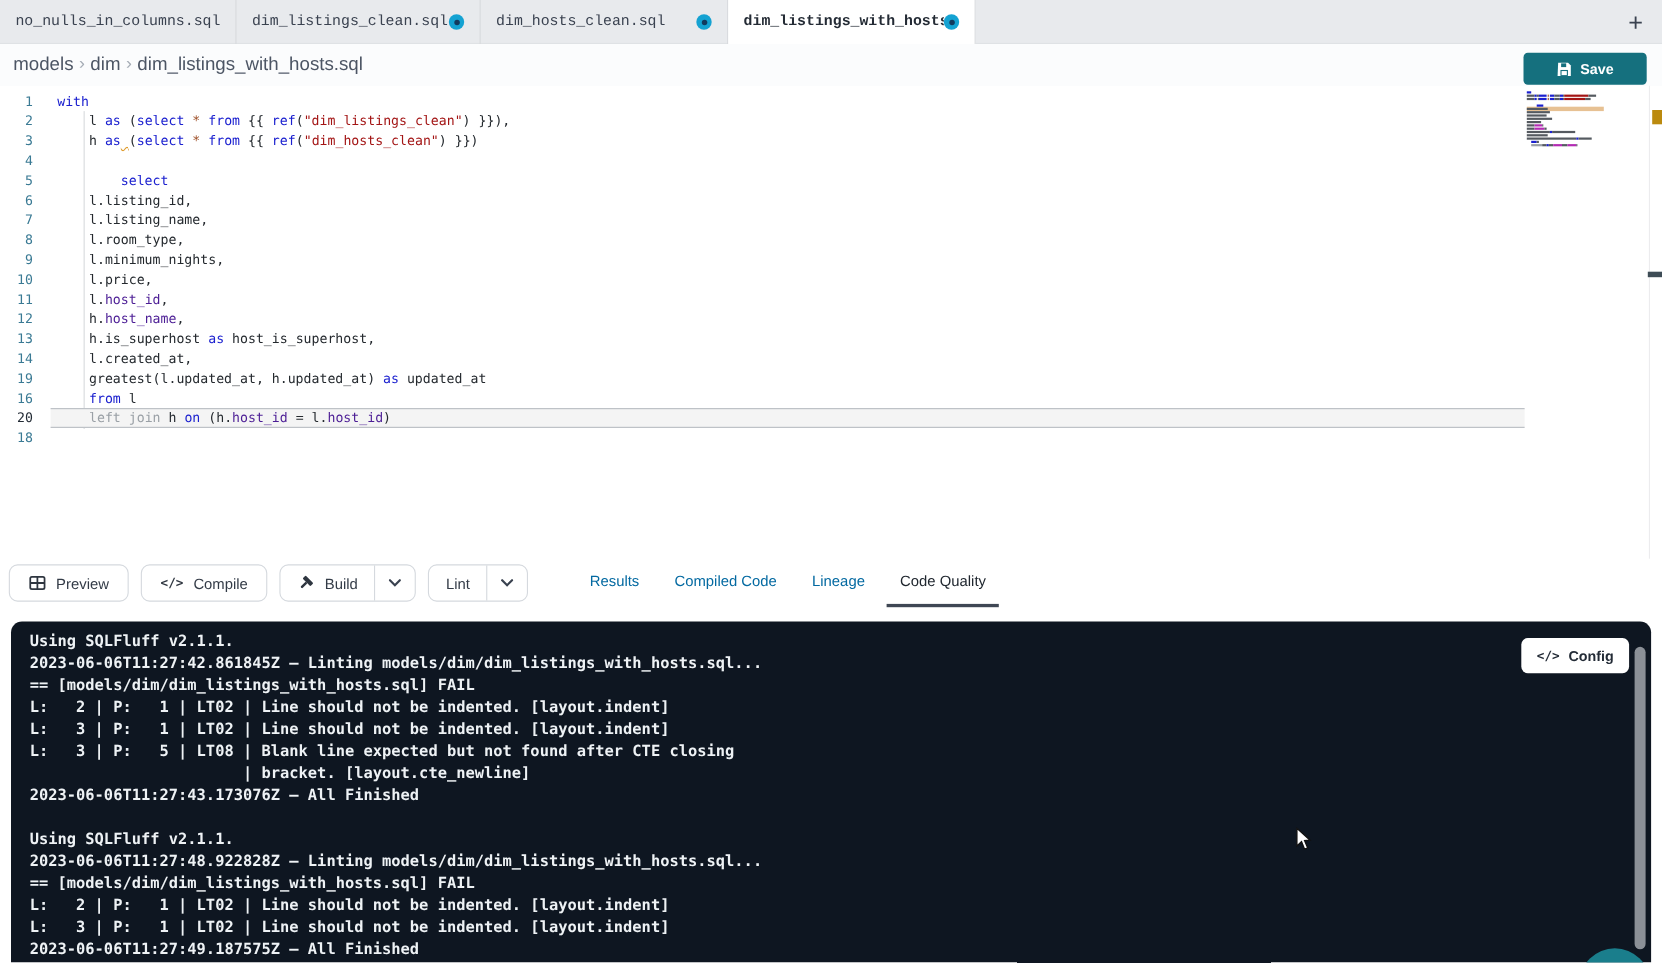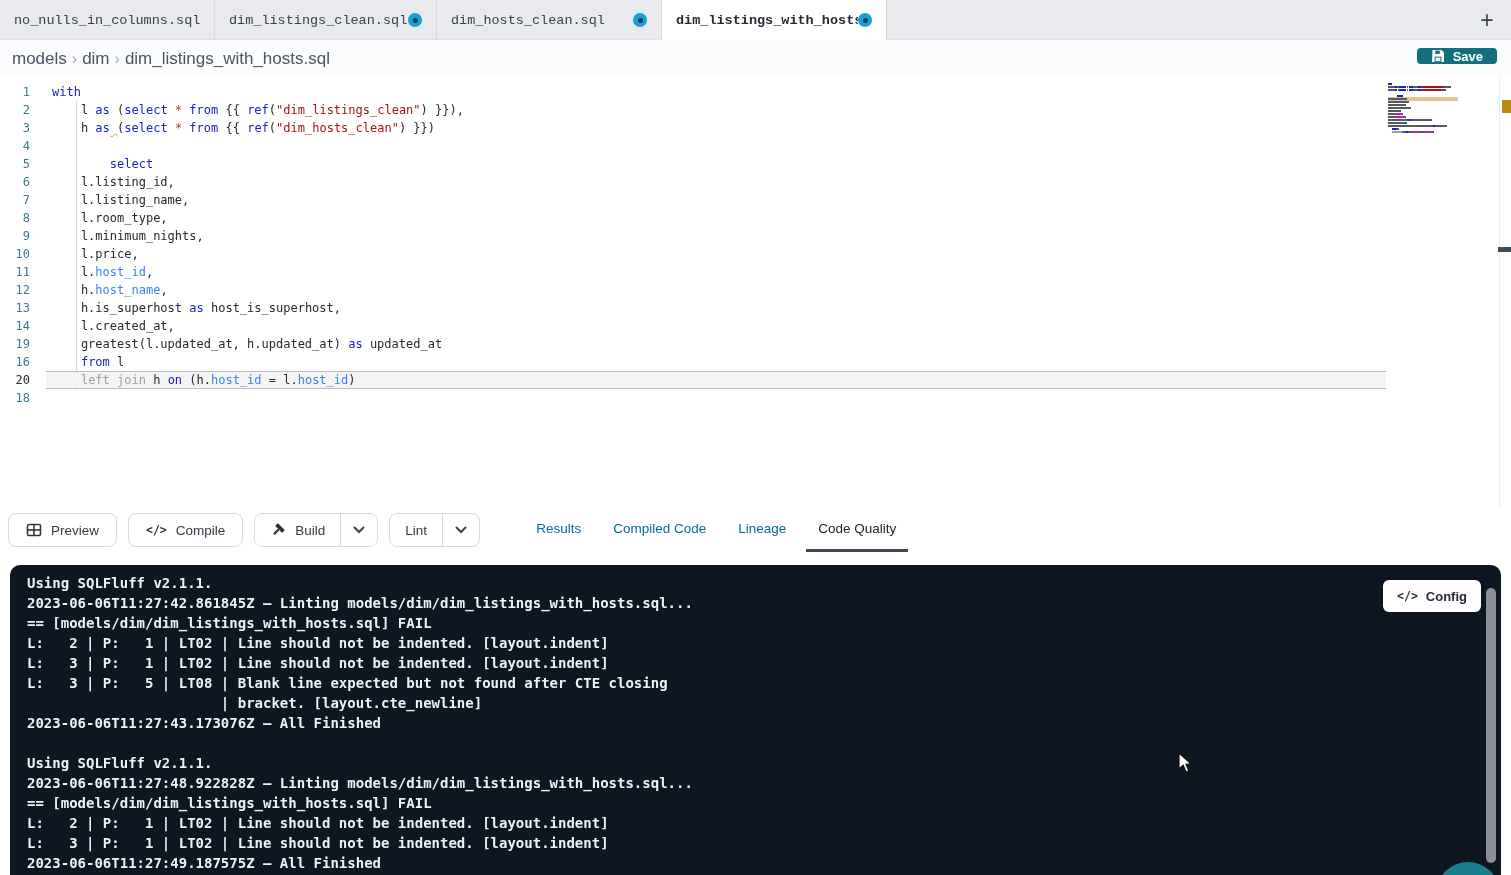--- a/index.html
+++ b/index.html
@@ -21,41 +21,41 @@
   .dot::after { content:''; position:absolute; left:4.5px; top:4.5px; width:5px; height:5px;
     border-radius:50%; background:#123a5e; }
   .plus-btn { position:absolute; right:8px; top:4px; width:32px; height:32px; font-size:23px;
     color:#3a4250; display:flex; align-items:center; justify-content:center; cursor:pointer; }
 
   
   .breadcrumb-bar { position:absolute; top:40px; left:0; right:0; height:38px;
     background:#fbfcfd; display:flex; align-items:center; padding-left:10px; }
   .crumb { font-size:17px; color:#4c5564; margin:0 2px; cursor:pointer; }
   .crumb-sep { color:#a6adb6; font-size:16px; margin:0 3px; line-height:1; }
-  .save-btn { position:absolute; top:48px; right:14px; height:16px; padding:0 14px;
+  .save-btn { position:absolute; top:48px; right:14px; height:29px; padding:0 30px;
     background:#15707e; color:#fff; border-radius:4px; display:flex; align-items:center;
     gap:8px; font-size:13px; font-weight:600; cursor:pointer; border:none; }
 
   
   .editor { position:absolute; top:78px; left:0; width:1511px; height:430px; background:#fff;
     font-family:"DejaVu Sans Mono", monospace; font-size:12px; }
   #editor-lines { position:absolute; top:5px; left:0; right:0; }
   .eline { position:relative; height:18px; line-height:18px; }
   .gutter { position:absolute; left:0; width:30px; text-align:right; color:#3a7a94;
     font-size:12px; }
   .codetxt { position:absolute; left:52px; white-space:pre; color:#24292e; }
   .eline.active::before { content:""; position:absolute; left:46px; right:125px; top:0; bottom:0;
     background:#f4f4f4; border-top:1px solid #b9bdc3; border-bottom:1px solid #b9bdc3; }
   .eline.active .gutter { color:#222a34; }
   .indent-guide { position:absolute; left:76px; top:23px; width:1px; height:289px; background:#d7dadd; }
   .tk-pl  { color:#24292e; }
   .tk-kw  { color:#1b20cf; }
   .tk-str { color:#a31515; }
   .tk-op  { color:#9b4a21; }
-  .tk-var { color:#3b82f6; }
+  .tk-var { color:#4c1d95; }
   .tk-gray{ color:#9aa0a6; }
   .tk-sq  { text-decoration: underline wavy #df9c2e 1px; text-decoration-skip-ink:none; }
 
   .minimap { position:absolute; left:1388px; top:5px; width:70px; }
   .mmrow { height:2px; margin-bottom:1px; display:flex; }
   .mmseg { height:2px; flex:none; }
   .mm-highlight { position:absolute; left:1388px; top:19px; width:70px; height:4px; background:#e7c193; }
   .ruler-line { position:absolute; left:1499px; top:0; width:1px; height:430px; background:#ececee; }
   .ruler-warning { position:absolute; left:1502px; top:22px; width:9px; height:13px; background:#bb8a0e; }
   .ruler-cursor { position:absolute; left:1498px; top:169px; width:13px; height:5px; background:#3e4c56; }

